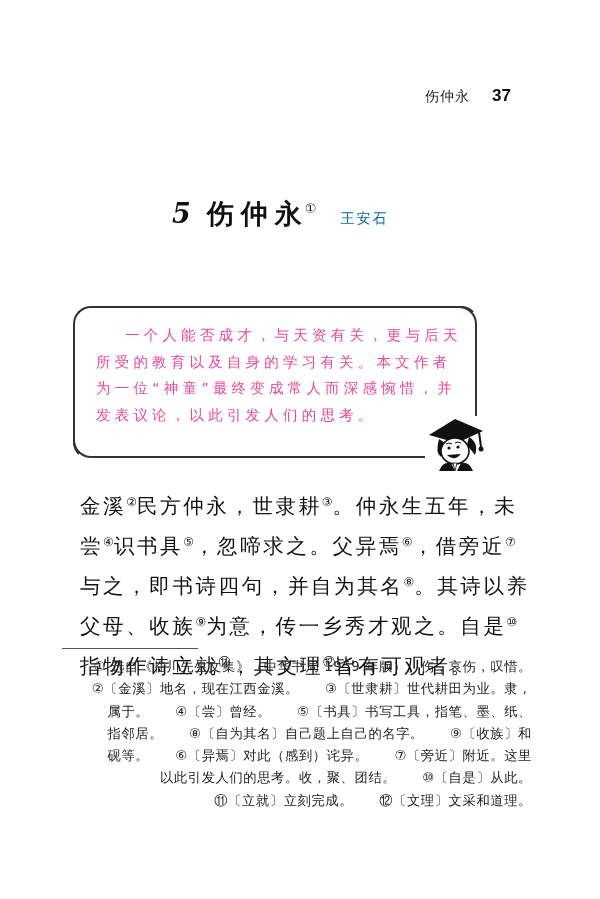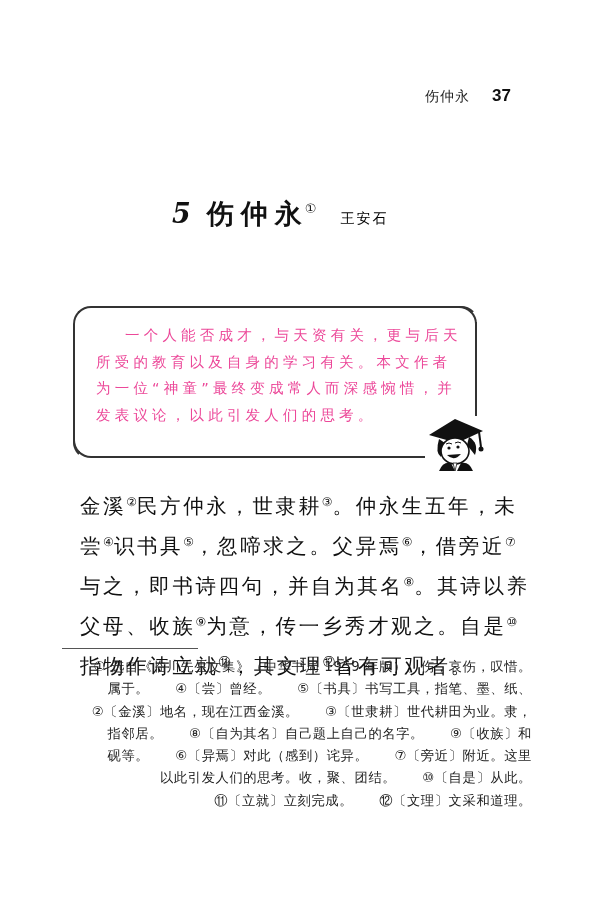--- a/index.html
+++ b/index.html
@@ -13,21 +13,21 @@
     
     .running-header { position: absolute; top: 74px; left: 425px; height: 26px; display: flex; align-items: baseline; }
     .rh-title { font-family: "DejaVu Sans", sans-serif; font-size: 14px; letter-spacing: 1px; color: #222; }
     .rh-page { font-family: "Liberation Sans", sans-serif; font-weight: bold; font-size: 17px; margin-left: 22px; color: #111; margin-top: 12px; }
 
     
     .lesson-title { position: absolute; top: 196px; left: 172px; display: flex; align-items: flex-end; }
     .lesson-num { font-family: "DejaVu Serif", serif; font-style: italic; font-weight: bold; font-size: 27px; color: #111; margin-right: 16px; line-height: 36px; }
     .lesson-name { font-family: "DejaVu Sans", sans-serif; font-weight: bold; font-size: 27px; letter-spacing: 7px; color: #111; line-height: 36px; }
     .lesson-note { font-family: "DejaVu Sans", sans-serif; font-size: 13px; position: relative; top: -16px; margin-left: -4px; }
-    .lesson-author { font-family: "DejaVu Sans", sans-serif; font-size: 14px; letter-spacing: 2px; margin-left: 24px; line-height: 28px; color: #000000; }
+    .lesson-author { font-family: "DejaVu Sans", sans-serif; font-size: 14px; letter-spacing: 2px; margin-left: 24px; line-height: 28px; color: #0369a1; }
 
     
     .intro-box {
       position: absolute; left: 73px; top: 306px; width: 402px; height: 150px;
       border: 2px solid #333; border-radius: 18px;
       border-right-color: transparent; border-bottom-color: transparent;
     }
     .box-right { position: absolute; left: 475px; top: 306px; width: 2px; height: 110px; }
     .box-right::before { content: ""; position: absolute; left: -16px; top: 0; width: 18px; height: 18px; border-top: 2px solid #333; border-right: 2px solid #333; border-top-right-radius: 18px; box-sizing: border-box; }
     .box-right::after { content: ""; position: absolute; left: 0; top: 16px; width: 2px; height: 94px; background: #333; }
@@ -107,24 +107,24 @@
     <span>金溪</span><sup class="note-mark">②</sup><span>民方仲永，世隶耕</span><sup class="note-mark">③</sup><span>。仲永生五年，未尝</span><sup class="note-mark">④</sup><span>识书具</span><sup class="note-mark">⑤</sup><span>，忽啼求之。父异焉</span><sup class="note-mark">⑥</sup><span>，借旁近</span><sup class="note-mark">⑦</sup><span>与之，即书诗四句，并自为其名</span><sup class="note-mark">⑧</sup><span>。其诗以养父母、收族</span><sup class="note-mark">⑨</sup><span>为意，传一乡秀才观之。自是</span><sup class="note-mark">⑩</sup><span>指物作诗立就</span><sup class="note-mark">⑪</sup><span>，其文理</span><sup class="note-mark">⑫</sup><span>皆有可观者。</span>
   </div>
 
   <div class="fn-rule"></div>
 
   <div class="footnotes">
     <div class="fn-line">
       <span>① 选自《临川先生文集》（中华书局 1959 年版）。伤，哀伤，叹惜。</span>
     </div>
     <div class="fn-line">
-      <span>属于。</span><span class="gap"></span><span>④〔尝〕曾经。</span><span class="gap"></span><span>⑤〔书具〕书写工具，指笔、墨、纸、</span>
+      <span>②〔金溪〕地名，现在江西金溪。</span><span class="gap"></span><span>③〔世隶耕〕世代耕田为业。隶，</span>
     </div>
     <div class="fn-line">
-      <span>②〔金溪〕地名，现在江西金溪。</span><span class="gap"></span><span>③〔世隶耕〕世代耕田为业。隶，</span>
+      <span>属于。</span><span class="gap"></span><span>④〔尝〕曾经。</span><span class="gap"></span><span>⑤〔书具〕书写工具，指笔、墨、纸、</span>
     </div>
     <div class="fn-line">
       <span>指邻居。</span><span class="gap"></span><span>⑧〔自为其名〕自己题上自己的名字。</span><span class="gap"></span><span>⑨〔收族〕和</span>
     </div>
     <div class="fn-line">
       <span>砚等。</span><span class="gap"></span><span>⑥〔异焉〕对此（感到）诧异。</span><span class="gap"></span><span>⑦〔旁近〕附近。这里</span>
     </div>
     <div class="fn-line">
       <span>以此引发人们的思考。收，聚、团结。</span><span class="gap"></span><span>⑩〔自是〕从此。</span>
     </div>

